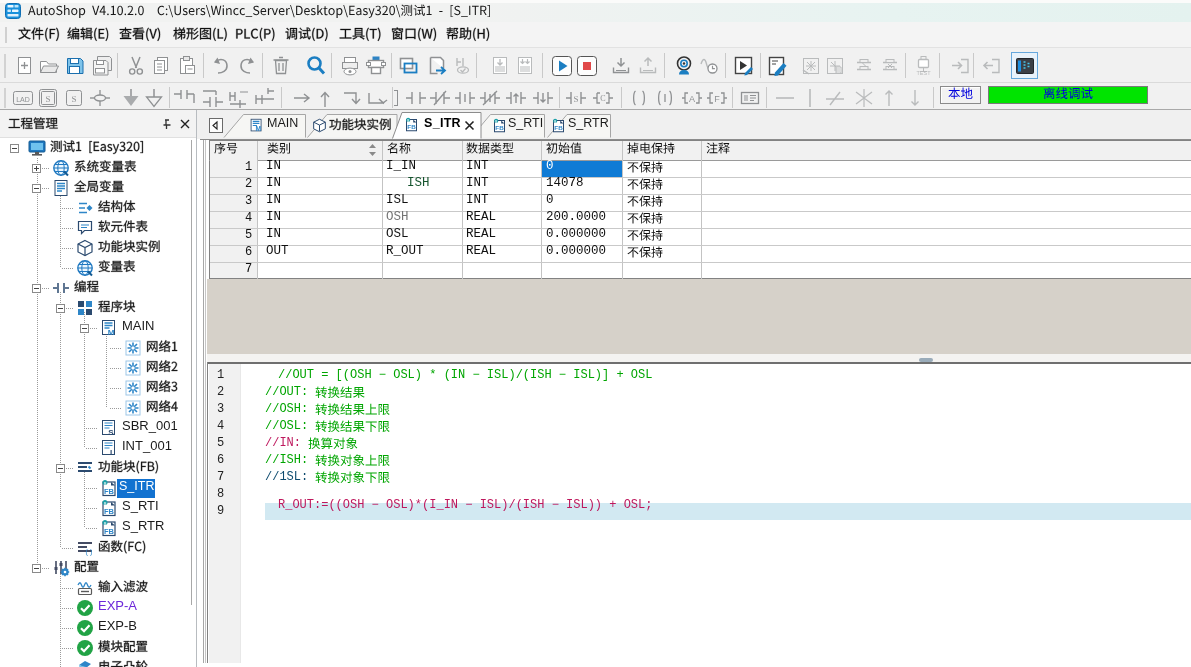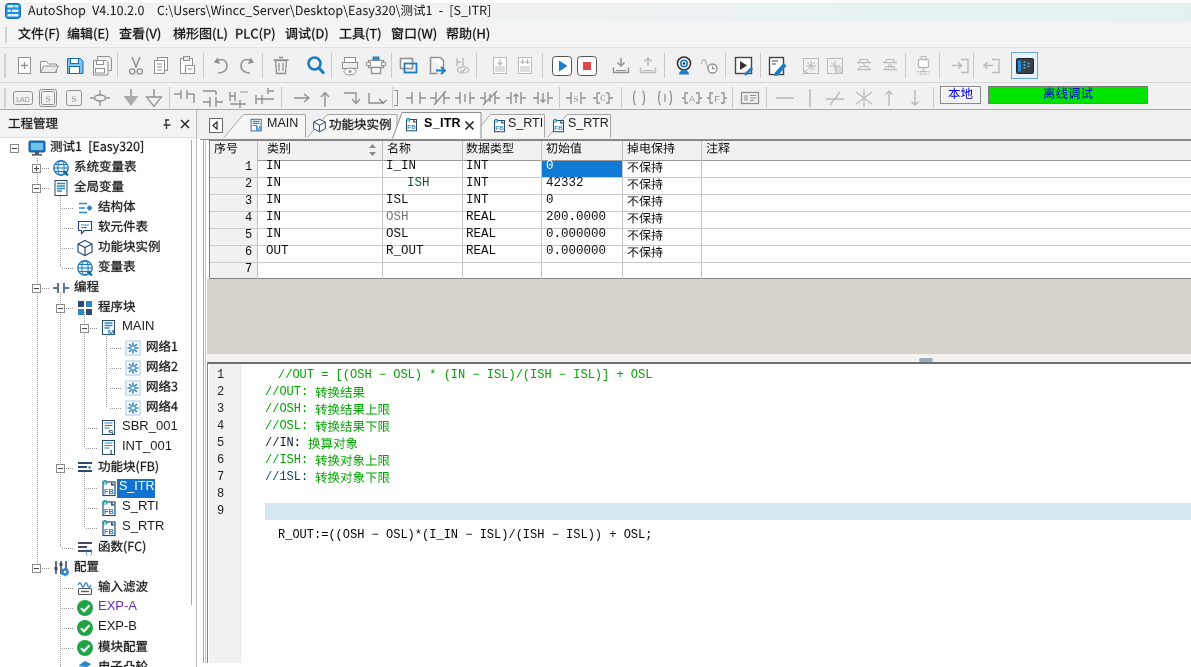--- a/index.html
+++ b/index.html
@@ -741,21 +741,21 @@
 <div class="abs" style="left:466px;top:159.1px;font:normal 12.5px 'Liberation Mono', sans-serif;color:#111;letter-spacing:0;white-space:pre">INT</div>
 <div class="abs" style="left:542px;top:161px;width:80px;height:16px;background:#0f7bd5;"></div>
 <div class="abs" style="left:546px;top:159.1px;font:normal 12.5px 'Liberation Mono', sans-serif;color:#fff;letter-spacing:0;white-space:pre">0</div>
 <svg class="abs " style="left:627px;top:160.8px;" width="38" height="14" viewBox="0 0 38 14">
     <path fill="#111" d="M6.7 4.9C8.1 5.8 9.9 7.2 10.8 8.2L11.5 7.5C10.6 6.5 8.8 5.2 7.4 4.3ZM0.8 1.4V2.3H6.2C5.0 4.3 2.9 6.4 0.5 7.5C0.7 7.7 1.0 8.1 1.1 8.3C2.8 7.5 4.3 6.2 5.5 4.8V11.5H6.5V3.6C6.8 3.2 7.1 2.7 7.3 2.3H11.2V1.4Z M17.4 1.9H21.9V4.1H17.4ZM16.6 1.1V4.9H19.2V6.4H15.7V7.2H18.6C17.8 8.5 16.6 9.7 15.3 10.3C15.5 10.5 15.8 10.8 15.9 11.0C17.1 10.3 18.3 9.1 19.2 7.8V11.6H20.1V7.8C20.9 9.1 22.0 10.4 23.1 11.1C23.3 10.8 23.6 10.5 23.8 10.3C22.6 9.7 21.4 8.5 20.6 7.2H23.4V6.4H20.1V4.9H22.8V1.1ZM15.3 0.6C14.6 2.4 13.5 4.2 12.3 5.3C12.4 5.5 12.7 6.0 12.8 6.2C13.2 5.8 13.7 5.2 14.1 4.6V11.5H14.9V3.3C15.4 2.5 15.8 1.7 16.2 0.8Z M29.4 8.2C29.9 8.8 30.5 9.7 30.7 10.3L31.4 9.8C31.2 9.2 30.6 8.4 30.1 7.8ZM31.5 0.6V2.1H29.0V2.9H31.5V4.4H28.3V5.2H33.1V6.6H28.5V7.4H33.1V10.5C33.1 10.6 33.0 10.7 32.9 10.7C32.7 10.7 32.1 10.7 31.4 10.7C31.5 10.9 31.6 11.3 31.7 11.5C32.5 11.5 33.1 11.5 33.5 11.4C33.9 11.3 34.0 11.0 34.0 10.5V7.4H35.4V6.6H34.0V5.2H35.5V4.4H32.4V2.9H34.9V2.1H32.4V0.6ZM26.1 0.5V2.9H24.5V3.8H26.1V6.4C25.4 6.6 24.8 6.8 24.3 6.9L24.6 7.8L26.1 7.3V10.5C26.1 10.6 26.0 10.7 25.8 10.7C25.7 10.7 25.2 10.7 24.7 10.7C24.8 10.9 24.9 11.3 25.0 11.5C25.7 11.5 26.2 11.5 26.5 11.4C26.8 11.2 26.9 11.0 26.9 10.5V7.0L28.2 6.6L28.1 5.8L26.9 6.1V3.8H28.2V2.9H26.9V0.5Z"></path>
   </svg>
 <div class="abs" style="left:245px;top:176.5px;font:normal 12px 'Liberation Mono', sans-serif;color:#111;letter-spacing:0;white-space:pre">2</div>
 <div class="abs" style="left:266px;top:176.1px;font:normal 12.5px 'Liberation Mono', sans-serif;color:#111;letter-spacing:0;white-space:pre">IN</div>
 <div class="abs" style="left:407px;top:176.1px;font:normal 12.5px 'Liberation Mono', sans-serif;color:#14532d;letter-spacing:0;white-space:pre">ISH</div>
 <div class="abs" style="left:466px;top:176.1px;font:normal 12.5px 'Liberation Mono', sans-serif;color:#111;letter-spacing:0;white-space:pre">INT</div>
-<div class="abs" style="left:546px;top:176.1px;font:normal 12.5px 'Liberation Mono', sans-serif;color:#111;letter-spacing:0;white-space:pre">42332</div>
+<div class="abs" style="left:546px;top:176.1px;font:normal 12.5px 'Liberation Mono', sans-serif;color:#111;letter-spacing:0;white-space:pre">14078</div>
 <svg class="abs " style="left:627px;top:177.8px;" width="38" height="14" viewBox="0 0 38 14">
     <path fill="#111" d="M6.7 4.9C8.1 5.8 9.9 7.2 10.8 8.2L11.5 7.5C10.6 6.5 8.8 5.2 7.4 4.3ZM0.8 1.4V2.3H6.2C5.0 4.3 2.9 6.4 0.5 7.5C0.7 7.7 1.0 8.1 1.1 8.3C2.8 7.5 4.3 6.2 5.5 4.8V11.5H6.5V3.6C6.8 3.2 7.1 2.7 7.3 2.3H11.2V1.4Z M17.4 1.9H21.9V4.1H17.4ZM16.6 1.1V4.9H19.2V6.4H15.7V7.2H18.6C17.8 8.5 16.6 9.7 15.3 10.3C15.5 10.5 15.8 10.8 15.9 11.0C17.1 10.3 18.3 9.1 19.2 7.8V11.6H20.1V7.8C20.9 9.1 22.0 10.4 23.1 11.1C23.3 10.8 23.6 10.5 23.8 10.3C22.6 9.7 21.4 8.5 20.6 7.2H23.4V6.4H20.1V4.9H22.8V1.1ZM15.3 0.6C14.6 2.4 13.5 4.2 12.3 5.3C12.4 5.5 12.7 6.0 12.8 6.2C13.2 5.8 13.7 5.2 14.1 4.6V11.5H14.9V3.3C15.4 2.5 15.8 1.7 16.2 0.8Z M29.4 8.2C29.9 8.8 30.5 9.7 30.7 10.3L31.4 9.8C31.2 9.2 30.6 8.4 30.1 7.8ZM31.5 0.6V2.1H29.0V2.9H31.5V4.4H28.3V5.2H33.1V6.6H28.5V7.4H33.1V10.5C33.1 10.6 33.0 10.7 32.9 10.7C32.7 10.7 32.1 10.7 31.4 10.7C31.5 10.9 31.6 11.3 31.7 11.5C32.5 11.5 33.1 11.5 33.5 11.4C33.9 11.3 34.0 11.0 34.0 10.5V7.4H35.4V6.6H34.0V5.2H35.5V4.4H32.4V2.9H34.9V2.1H32.4V0.6ZM26.1 0.5V2.9H24.5V3.8H26.1V6.4C25.4 6.6 24.8 6.8 24.3 6.9L24.6 7.8L26.1 7.3V10.5C26.1 10.6 26.0 10.7 25.8 10.7C25.7 10.7 25.2 10.7 24.7 10.7C24.8 10.9 24.9 11.3 25.0 11.5C25.7 11.5 26.2 11.5 26.5 11.4C26.8 11.2 26.9 11.0 26.9 10.5V7.0L28.2 6.6L28.1 5.8L26.9 6.1V3.8H28.2V2.9H26.9V0.5Z"></path>
   </svg>
 <div class="abs" style="left:245px;top:193.5px;font:normal 12px 'Liberation Mono', sans-serif;color:#111;letter-spacing:0;white-space:pre">3</div>
 <div class="abs" style="left:266px;top:193.1px;font:normal 12.5px 'Liberation Mono', sans-serif;color:#111;letter-spacing:0;white-space:pre">IN</div>
 <div class="abs" style="left:386px;top:193.1px;font:normal 12.5px 'Liberation Mono', sans-serif;color:#111;letter-spacing:0;white-space:pre">ISL</div>
 <div class="abs" style="left:466px;top:193.1px;font:normal 12.5px 'Liberation Mono', sans-serif;color:#111;letter-spacing:0;white-space:pre">INT</div>
 <div class="abs" style="left:546px;top:193.1px;font:normal 12.5px 'Liberation Mono', sans-serif;color:#111;letter-spacing:0;white-space:pre">0</div>
 <svg class="abs " style="left:627px;top:194.8px;" width="38" height="14" viewBox="0 0 38 14">
     <path fill="#111" d="M6.7 4.9C8.1 5.8 9.9 7.2 10.8 8.2L11.5 7.5C10.6 6.5 8.8 5.2 7.4 4.3ZM0.8 1.4V2.3H6.2C5.0 4.3 2.9 6.4 0.5 7.5C0.7 7.7 1.0 8.1 1.1 8.3C2.8 7.5 4.3 6.2 5.5 4.8V11.5H6.5V3.6C6.8 3.2 7.1 2.7 7.3 2.3H11.2V1.4Z M17.4 1.9H21.9V4.1H17.4ZM16.6 1.1V4.9H19.2V6.4H15.7V7.2H18.6C17.8 8.5 16.6 9.7 15.3 10.3C15.5 10.5 15.8 10.8 15.9 11.0C17.1 10.3 18.3 9.1 19.2 7.8V11.6H20.1V7.8C20.9 9.1 22.0 10.4 23.1 11.1C23.3 10.8 23.6 10.5 23.8 10.3C22.6 9.7 21.4 8.5 20.6 7.2H23.4V6.4H20.1V4.9H22.8V1.1ZM15.3 0.6C14.6 2.4 13.5 4.2 12.3 5.3C12.4 5.5 12.7 6.0 12.8 6.2C13.2 5.8 13.7 5.2 14.1 4.6V11.5H14.9V3.3C15.4 2.5 15.8 1.7 16.2 0.8Z M29.4 8.2C29.9 8.8 30.5 9.7 30.7 10.3L31.4 9.8C31.2 9.2 30.6 8.4 30.1 7.8ZM31.5 0.6V2.1H29.0V2.9H31.5V4.4H28.3V5.2H33.1V6.6H28.5V7.4H33.1V10.5C33.1 10.6 33.0 10.7 32.9 10.7C32.7 10.7 32.1 10.7 31.4 10.7C31.5 10.9 31.6 11.3 31.7 11.5C32.5 11.5 33.1 11.5 33.5 11.4C33.9 11.3 34.0 11.0 34.0 10.5V7.4H35.4V6.6H34.0V5.2H35.5V4.4H32.4V2.9H34.9V2.1H32.4V0.6ZM26.1 0.5V2.9H24.5V3.8H26.1V6.4C25.4 6.6 24.8 6.8 24.3 6.9L24.6 7.8L26.1 7.3V10.5C26.1 10.6 26.0 10.7 25.8 10.7C25.7 10.7 25.2 10.7 24.7 10.7C24.8 10.9 24.9 11.3 25.0 11.5C25.7 11.5 26.2 11.5 26.5 11.4C26.8 11.2 26.9 11.0 26.9 10.5V7.0L28.2 6.6L28.1 5.8L26.9 6.1V3.8H28.2V2.9H26.9V0.5Z"></path>
@@ -809,24 +809,24 @@
     <path fill="#00a500" d="M1.0 6.8C1.1 6.8 1.5 6.7 1.9 6.7H3.0V8.5L0.5 8.9L0.7 9.8L3.0 9.4V11.9H3.9V9.2L5.6 8.9L5.6 8.1L3.9 8.3V6.7H5.2V5.8H3.9V3.9H3.0V5.8H1.8C2.2 4.9 2.6 3.9 2.9 2.8H5.2V2.0H3.2C3.3 1.5 3.4 1.1 3.5 0.7L2.6 0.5C2.5 1.0 2.4 1.5 2.3 2.0H0.6V2.8H2.1C1.8 3.9 1.5 4.7 1.3 5.0C1.1 5.6 0.9 6.0 0.7 6.0C0.8 6.2 1.0 6.7 1.0 6.8ZM5.3 4.3V5.2H7.2C6.9 6.1 6.6 6.9 6.4 7.5H10.0C9.6 8.2 9.0 8.9 8.5 9.6C8.1 9.3 7.7 9.0 7.2 8.8L6.6 9.4C7.9 10.1 9.4 11.3 10.1 12.0L10.8 11.3C10.4 10.9 9.8 10.5 9.2 10.1C10.0 9.0 10.9 7.8 11.5 6.9L10.9 6.6L10.7 6.6H7.7L8.1 5.2H12.0V4.3H8.4L8.8 2.8H11.5V2.0H9.0L9.4 0.6L8.4 0.5L8.1 2.0H5.8V2.8H7.8L7.4 4.3Z M14.6 0.5V3.0H13.1V3.9H14.6V6.7C13.9 6.9 13.4 7.0 12.9 7.1L13.2 8.1L14.6 7.6V10.8C14.6 11.0 14.5 11.1 14.3 11.1C14.2 11.1 13.8 11.1 13.3 11.1C13.4 11.3 13.6 11.7 13.6 12.0C14.3 12.0 14.8 11.9 15.1 11.8C15.4 11.6 15.5 11.4 15.5 10.8V7.3L16.8 6.9L16.7 6.0L15.5 6.4V3.9H16.6V3.0H15.5V0.5ZM19.2 2.4H21.8C21.5 2.8 21.1 3.3 20.8 3.7H18.2C18.6 3.2 18.9 2.8 19.2 2.4ZM16.7 7.4V8.2H19.7C19.2 9.3 18.1 10.4 16.0 11.3C16.2 11.5 16.5 11.8 16.6 12.0C18.7 11.0 19.9 9.8 20.4 8.7C21.2 10.2 22.5 11.3 24.0 12.0C24.1 11.7 24.4 11.4 24.6 11.2C23.1 10.7 21.8 9.6 21.1 8.2H24.4V7.4H23.5V3.7H21.9C22.4 3.1 22.8 2.5 23.2 2.0L22.5 1.5L22.4 1.6H19.7C19.9 1.3 20.0 1.0 20.2 0.6L19.2 0.5C18.8 1.5 17.9 2.9 16.7 3.8C16.9 4.0 17.2 4.3 17.4 4.5L17.6 4.3V7.4ZM18.5 7.4V4.4H20.1V5.7C20.1 6.2 20.1 6.8 20.0 7.4ZM22.6 7.4H20.9C21.0 6.8 21.1 6.2 21.1 5.7V4.4H22.6Z M25.4 10.3 25.6 11.3C26.8 11.0 28.5 10.7 30.1 10.3L30.0 9.4C28.3 9.8 26.6 10.2 25.4 10.3ZM25.7 5.7C25.9 5.6 26.2 5.5 27.8 5.3C27.2 6.1 26.7 6.7 26.5 7.0C26.1 7.4 25.8 7.7 25.5 7.8C25.6 8.0 25.7 8.5 25.8 8.7C26.1 8.5 26.5 8.4 30.0 7.8C30.0 7.6 30.0 7.2 30.0 7.0L27.2 7.4C28.2 6.3 29.2 5.0 30.0 3.7L29.2 3.1C28.9 3.6 28.7 4.0 28.4 4.5L26.7 4.6C27.4 3.6 28.2 2.2 28.7 1.0L27.8 0.6C27.3 2.0 26.4 3.6 26.1 4.0C25.8 4.4 25.6 4.7 25.4 4.7C25.5 5.0 25.6 5.5 25.7 5.7ZM33.0 0.5V2.2H30.1V3.1H33.0V5.0H30.4V5.9H36.6V5.0H34.0V3.1H36.8V2.2H34.0V0.5ZM30.7 7.2V12.0H31.6V11.4H35.3V11.9H36.3V7.2ZM31.6 10.6V8.1H35.3V10.6Z M39.5 1.1V6.1H43.3V7.1H38.3V8.0H42.5C41.4 9.2 39.6 10.3 38.0 10.8C38.2 11.0 38.5 11.3 38.6 11.6C40.2 11.0 42.0 9.8 43.3 8.4V12.0H44.2V8.3C45.5 9.7 47.3 10.9 48.9 11.5C49.1 11.3 49.4 10.9 49.6 10.7C48.0 10.2 46.2 9.2 45.0 8.0H49.2V7.1H44.2V6.1H48.1V1.1ZM40.5 4.0H43.3V5.3H40.5ZM44.2 4.0H47.1V5.3H44.2ZM40.5 1.9H43.3V3.2H40.5ZM44.2 1.9H47.1V3.2H44.2Z"></path>
   </svg>
 <div class="abs" style="left:265px;top:401.5px;font:normal 12px 'Liberation Mono', sans-serif;color:#00a500;letter-spacing:0;white-space:pre">//OSH: </div>
 <svg class="abs " style="left:315.4px;top:402.8px;" width="77" height="14" viewBox="0 0 77 14">
     <path fill="#00a500" d="M1.0 6.8C1.1 6.8 1.5 6.7 1.9 6.7H3.0V8.5L0.5 8.9L0.7 9.8L3.0 9.4V11.9H3.9V9.2L5.6 8.9L5.6 8.1L3.9 8.3V6.7H5.2V5.8H3.9V3.9H3.0V5.8H1.8C2.2 4.9 2.6 3.9 2.9 2.8H5.2V2.0H3.2C3.3 1.5 3.4 1.1 3.5 0.7L2.6 0.5C2.5 1.0 2.4 1.5 2.3 2.0H0.6V2.8H2.1C1.8 3.9 1.5 4.7 1.3 5.0C1.1 5.6 0.9 6.0 0.7 6.0C0.8 6.2 1.0 6.7 1.0 6.8ZM5.3 4.3V5.2H7.2C6.9 6.1 6.6 6.9 6.4 7.5H10.0C9.6 8.2 9.0 8.9 8.5 9.6C8.1 9.3 7.7 9.0 7.2 8.8L6.6 9.4C7.9 10.1 9.4 11.3 10.1 12.0L10.8 11.3C10.4 10.9 9.8 10.5 9.2 10.1C10.0 9.0 10.9 7.8 11.5 6.9L10.9 6.6L10.7 6.6H7.7L8.1 5.2H12.0V4.3H8.4L8.8 2.8H11.5V2.0H9.0L9.4 0.6L8.4 0.5L8.1 2.0H5.8V2.8H7.8L7.4 4.3Z M14.6 0.5V3.0H13.1V3.9H14.6V6.7C13.9 6.9 13.4 7.0 12.9 7.1L13.2 8.1L14.6 7.6V10.8C14.6 11.0 14.5 11.1 14.3 11.1C14.2 11.1 13.8 11.1 13.3 11.1C13.4 11.3 13.6 11.7 13.6 12.0C14.3 12.0 14.8 11.9 15.1 11.8C15.4 11.6 15.5 11.4 15.5 10.8V7.3L16.8 6.9L16.7 6.0L15.5 6.4V3.9H16.6V3.0H15.5V0.5ZM19.2 2.4H21.8C21.5 2.8 21.1 3.3 20.8 3.7H18.2C18.6 3.2 18.9 2.8 19.2 2.4ZM16.7 7.4V8.2H19.7C19.2 9.3 18.1 10.4 16.0 11.3C16.2 11.5 16.5 11.8 16.6 12.0C18.7 11.0 19.9 9.8 20.4 8.7C21.2 10.2 22.5 11.3 24.0 12.0C24.1 11.7 24.4 11.4 24.6 11.2C23.1 10.7 21.8 9.6 21.1 8.2H24.4V7.4H23.5V3.7H21.9C22.4 3.1 22.8 2.5 23.2 2.0L22.5 1.5L22.4 1.6H19.7C19.9 1.3 20.0 1.0 20.2 0.6L19.2 0.5C18.8 1.5 17.9 2.9 16.7 3.8C16.9 4.0 17.2 4.3 17.4 4.5L17.6 4.3V7.4ZM18.5 7.4V4.4H20.1V5.7C20.1 6.2 20.1 6.8 20.0 7.4ZM22.6 7.4H20.9C21.0 6.8 21.1 6.2 21.1 5.7V4.4H22.6Z M25.4 10.3 25.6 11.3C26.8 11.0 28.5 10.7 30.1 10.3L30.0 9.4C28.3 9.8 26.6 10.2 25.4 10.3ZM25.7 5.7C25.9 5.6 26.2 5.5 27.8 5.3C27.2 6.1 26.7 6.7 26.5 7.0C26.1 7.4 25.8 7.7 25.5 7.8C25.6 8.0 25.7 8.5 25.8 8.7C26.1 8.5 26.5 8.4 30.0 7.8C30.0 7.6 30.0 7.2 30.0 7.0L27.2 7.4C28.2 6.3 29.2 5.0 30.0 3.7L29.2 3.1C28.9 3.6 28.7 4.0 28.4 4.5L26.7 4.6C27.4 3.6 28.2 2.2 28.7 1.0L27.8 0.6C27.3 2.0 26.4 3.6 26.1 4.0C25.8 4.4 25.6 4.7 25.4 4.7C25.5 5.0 25.6 5.5 25.7 5.7ZM33.0 0.5V2.2H30.1V3.1H33.0V5.0H30.4V5.9H36.6V5.0H34.0V3.1H36.8V2.2H34.0V0.5ZM30.7 7.2V12.0H31.6V11.4H35.3V11.9H36.3V7.2ZM31.6 10.6V8.1H35.3V10.6Z M39.5 1.1V6.1H43.3V7.1H38.3V8.0H42.5C41.4 9.2 39.6 10.3 38.0 10.8C38.2 11.0 38.5 11.3 38.6 11.6C40.2 11.0 42.0 9.8 43.3 8.4V12.0H44.2V8.3C45.5 9.7 47.3 10.9 48.9 11.5C49.1 11.3 49.4 10.9 49.6 10.7C48.0 10.2 46.2 9.2 45.0 8.0H49.2V7.1H44.2V6.1H48.1V1.1ZM40.5 4.0H43.3V5.3H40.5ZM44.2 4.0H47.1V5.3H44.2ZM40.5 1.9H43.3V3.2H40.5ZM44.2 1.9H47.1V3.2H44.2Z M55.3 0.7V10.5H50.6V11.4H61.9V10.5H56.3V5.5H61.0V4.5H56.3V0.7Z M63.6 1.0V12.0H64.5V1.9H66.3C66.0 2.7 65.7 3.8 65.3 4.7C66.2 5.7 66.4 6.5 66.4 7.2C66.4 7.6 66.4 8.0 66.2 8.1C66.1 8.2 65.9 8.2 65.8 8.2C65.6 8.2 65.3 8.2 65.0 8.2C65.2 8.4 65.3 8.8 65.3 9.0C65.6 9.1 65.9 9.1 66.1 9.0C66.4 9.0 66.6 8.9 66.8 8.8C67.1 8.5 67.3 8.0 67.3 7.3C67.3 6.5 67.1 5.6 66.2 4.6C66.6 3.6 67.0 2.4 67.4 1.3L66.8 1.0L66.7 1.0ZM72.6 4.2V5.7H69.0V4.2ZM72.6 3.4H69.0V1.9H72.6ZM68.0 12.0C68.2 11.8 68.6 11.7 71.2 11.0C71.2 10.8 71.2 10.4 71.2 10.2L69.0 10.7V6.5H70.2C70.8 9.0 72.0 11.0 73.9 11.9C74.1 11.7 74.3 11.3 74.6 11.1C73.6 10.7 72.8 10.0 72.1 9.1C72.8 8.7 73.7 8.1 74.3 7.6L73.7 7.0C73.2 7.4 72.4 8.0 71.7 8.4C71.4 7.9 71.2 7.2 71.0 6.5H73.5V1.0H68.0V10.3C68.0 10.9 67.8 11.1 67.6 11.2C67.7 11.4 67.9 11.8 68.0 12.0Z"></path>
   </svg>
 <div class="abs" style="left:265px;top:418.5px;font:normal 12px 'Liberation Mono', sans-serif;color:#00a500;letter-spacing:0;white-space:pre">//OSL: </div>
 <svg class="abs " style="left:315.4px;top:419.8px;" width="77" height="14" viewBox="0 0 77 14">
     <path fill="#00a500" d="M1.0 6.8C1.1 6.8 1.5 6.7 1.9 6.7H3.0V8.5L0.5 8.9L0.7 9.8L3.0 9.4V11.9H3.9V9.2L5.6 8.9L5.6 8.1L3.9 8.3V6.7H5.2V5.8H3.9V3.9H3.0V5.8H1.8C2.2 4.9 2.6 3.9 2.9 2.8H5.2V2.0H3.2C3.3 1.5 3.4 1.1 3.5 0.7L2.6 0.5C2.5 1.0 2.4 1.5 2.3 2.0H0.6V2.8H2.1C1.8 3.9 1.5 4.7 1.3 5.0C1.1 5.6 0.9 6.0 0.7 6.0C0.8 6.2 1.0 6.7 1.0 6.8ZM5.3 4.3V5.2H7.2C6.9 6.1 6.6 6.9 6.4 7.5H10.0C9.6 8.2 9.0 8.9 8.5 9.6C8.1 9.3 7.7 9.0 7.2 8.8L6.6 9.4C7.9 10.1 9.4 11.3 10.1 12.0L10.8 11.3C10.4 10.9 9.8 10.5 9.2 10.1C10.0 9.0 10.9 7.8 11.5 6.9L10.9 6.6L10.7 6.6H7.7L8.1 5.2H12.0V4.3H8.4L8.8 2.8H11.5V2.0H9.0L9.4 0.6L8.4 0.5L8.1 2.0H5.8V2.8H7.8L7.4 4.3Z M14.6 0.5V3.0H13.1V3.9H14.6V6.7C13.9 6.9 13.4 7.0 12.9 7.1L13.2 8.1L14.6 7.6V10.8C14.6 11.0 14.5 11.1 14.3 11.1C14.2 11.1 13.8 11.1 13.3 11.1C13.4 11.3 13.6 11.7 13.6 12.0C14.3 12.0 14.8 11.9 15.1 11.8C15.4 11.6 15.5 11.4 15.5 10.8V7.3L16.8 6.9L16.7 6.0L15.5 6.4V3.9H16.6V3.0H15.5V0.5ZM19.2 2.4H21.8C21.5 2.8 21.1 3.3 20.8 3.7H18.2C18.6 3.2 18.9 2.8 19.2 2.4ZM16.7 7.4V8.2H19.7C19.2 9.3 18.1 10.4 16.0 11.3C16.2 11.5 16.5 11.8 16.6 12.0C18.7 11.0 19.9 9.8 20.4 8.7C21.2 10.2 22.5 11.3 24.0 12.0C24.1 11.7 24.4 11.4 24.6 11.2C23.1 10.7 21.8 9.6 21.1 8.2H24.4V7.4H23.5V3.7H21.9C22.4 3.1 22.8 2.5 23.2 2.0L22.5 1.5L22.4 1.6H19.7C19.9 1.3 20.0 1.0 20.2 0.6L19.2 0.5C18.8 1.5 17.9 2.9 16.7 3.8C16.9 4.0 17.2 4.3 17.4 4.5L17.6 4.3V7.4ZM18.5 7.4V4.4H20.1V5.7C20.1 6.2 20.1 6.8 20.0 7.4ZM22.6 7.4H20.9C21.0 6.8 21.1 6.2 21.1 5.7V4.4H22.6Z M25.4 10.3 25.6 11.3C26.8 11.0 28.5 10.7 30.1 10.3L30.0 9.4C28.3 9.8 26.6 10.2 25.4 10.3ZM25.7 5.7C25.9 5.6 26.2 5.5 27.8 5.3C27.2 6.1 26.7 6.7 26.5 7.0C26.1 7.4 25.8 7.7 25.5 7.8C25.6 8.0 25.7 8.5 25.8 8.7C26.1 8.5 26.5 8.4 30.0 7.8C30.0 7.6 30.0 7.2 30.0 7.0L27.2 7.4C28.2 6.3 29.2 5.0 30.0 3.7L29.2 3.1C28.9 3.6 28.7 4.0 28.4 4.5L26.7 4.6C27.4 3.6 28.2 2.2 28.7 1.0L27.8 0.6C27.3 2.0 26.4 3.6 26.1 4.0C25.8 4.4 25.6 4.7 25.4 4.7C25.5 5.0 25.6 5.5 25.7 5.7ZM33.0 0.5V2.2H30.1V3.1H33.0V5.0H30.4V5.9H36.6V5.0H34.0V3.1H36.8V2.2H34.0V0.5ZM30.7 7.2V12.0H31.6V11.4H35.3V11.9H36.3V7.2ZM31.6 10.6V8.1H35.3V10.6Z M39.5 1.1V6.1H43.3V7.1H38.3V8.0H42.5C41.4 9.2 39.6 10.3 38.0 10.8C38.2 11.0 38.5 11.3 38.6 11.6C40.2 11.0 42.0 9.8 43.3 8.4V12.0H44.2V8.3C45.5 9.7 47.3 10.9 48.9 11.5C49.1 11.3 49.4 10.9 49.6 10.7C48.0 10.2 46.2 9.2 45.0 8.0H49.2V7.1H44.2V6.1H48.1V1.1ZM40.5 4.0H43.3V5.3H40.5ZM44.2 4.0H47.1V5.3H44.2ZM40.5 1.9H43.3V3.2H40.5ZM44.2 1.9H47.1V3.2H44.2Z M50.7 1.4V2.4H55.5V12.0H56.5V5.4C57.9 6.1 59.6 7.2 60.5 7.9L61.1 7.0C60.1 6.3 58.2 5.1 56.7 4.4L56.5 4.6V2.4H61.8V1.4Z M63.6 1.0V12.0H64.5V1.9H66.3C66.0 2.7 65.7 3.8 65.3 4.7C66.2 5.7 66.4 6.5 66.4 7.2C66.4 7.6 66.4 8.0 66.2 8.1C66.1 8.2 65.9 8.2 65.8 8.2C65.6 8.2 65.3 8.2 65.0 8.2C65.2 8.4 65.3 8.8 65.3 9.0C65.6 9.1 65.9 9.1 66.1 9.0C66.4 9.0 66.6 8.9 66.8 8.8C67.1 8.5 67.3 8.0 67.3 7.3C67.3 6.5 67.1 5.6 66.2 4.6C66.6 3.6 67.0 2.4 67.4 1.3L66.8 1.0L66.7 1.0ZM72.6 4.2V5.7H69.0V4.2ZM72.6 3.4H69.0V1.9H72.6ZM68.0 12.0C68.2 11.8 68.6 11.7 71.2 11.0C71.2 10.8 71.2 10.4 71.2 10.2L69.0 10.7V6.5H70.2C70.8 9.0 72.0 11.0 73.9 11.9C74.1 11.7 74.3 11.3 74.6 11.1C73.6 10.7 72.8 10.0 72.1 9.1C72.8 8.7 73.7 8.1 74.3 7.6L73.7 7.0C73.2 7.4 72.4 8.0 71.7 8.4C71.4 7.9 71.2 7.2 71.0 6.5H73.5V1.0H68.0V10.3C68.0 10.9 67.8 11.1 67.6 11.2C67.7 11.4 67.9 11.8 68.0 12.0Z"></path>
   </svg>
-<div class="abs" style="left:265px;top:435.5px;font:normal 12px 'Liberation Mono', sans-serif;color:#0f172a;letter-spacing:0;white-space:pre">//IN: </div>
+<div class="abs" style="left:265px;top:435.5px;font:normal 12px 'Liberation Mono', sans-serif;color:#be185d;letter-spacing:0;white-space:pre">//IN: </div>
 <svg class="abs " style="left:308.2px;top:436.8px;" width="52" height="14" viewBox="0 0 52 14">
     <path fill="#00a500" d="M2.1 0.5V3.0H0.6V3.9H2.1V6.7C1.5 6.9 0.9 7.0 0.5 7.1L0.7 8.1L2.1 7.6V10.8C2.1 11.0 2.0 11.1 1.9 11.1C1.7 11.1 1.3 11.1 0.8 11.1C0.9 11.3 1.1 11.7 1.1 12.0C1.8 12.0 2.3 11.9 2.6 11.8C2.9 11.6 3.0 11.4 3.0 10.8V7.3L4.3 6.9L4.2 6.0L3.0 6.4V3.9H4.1V3.0H3.0V0.5ZM6.7 2.4H9.3C9.0 2.8 8.7 3.3 8.3 3.7H5.7C6.1 3.2 6.4 2.8 6.7 2.4ZM4.2 7.4V8.2H7.2C6.7 9.3 5.7 10.4 3.5 11.3C3.7 11.5 4.0 11.8 4.1 12.0C6.2 11.0 7.4 9.8 7.9 8.7C8.7 10.2 10.0 11.3 11.5 12.0C11.6 11.7 11.9 11.4 12.1 11.2C10.6 10.7 9.3 9.6 8.6 8.2H11.9V7.4H11.0V3.7H9.4C9.9 3.1 10.3 2.5 10.7 2.0L10.0 1.5L9.9 1.6H7.2C7.4 1.3 7.5 1.0 7.7 0.6L6.7 0.5C6.3 1.5 5.4 2.9 4.2 3.8C4.4 4.0 4.7 4.3 4.9 4.5L5.1 4.3V7.4ZM6.0 7.4V4.4H7.6V5.7C7.6 6.2 7.6 6.8 7.5 7.4ZM10.1 7.4H8.4C8.5 6.8 8.6 6.2 8.6 5.7V4.4H10.1Z M15.7 5.3H22.1V6.0H15.7ZM15.7 6.6H22.1V7.4H15.7ZM15.7 4.0H22.1V4.7H15.7ZM19.7 0.4C19.4 1.4 18.7 2.3 17.9 2.9C18.2 3.0 18.5 3.2 18.7 3.3H16.2L16.9 3.1C16.8 2.8 16.6 2.5 16.4 2.2H18.6V1.4H15.3C15.4 1.2 15.6 0.9 15.7 0.7L14.8 0.4C14.4 1.4 13.7 2.4 12.9 3.0C13.2 3.1 13.5 3.4 13.7 3.5C14.1 3.2 14.5 2.7 14.8 2.2H15.5C15.7 2.6 16.0 3.0 16.1 3.3H14.7V8.0H16.4V8.8L16.4 9.1H13.2V9.9H16.1C15.7 10.4 15.0 10.9 13.4 11.3C13.6 11.5 13.9 11.8 14.0 12.0C16.0 11.4 16.8 10.7 17.1 9.9H20.5V12.0H21.5V9.9H24.4V9.1H21.5V8.0H23.0V3.3H21.8L22.5 3.0C22.3 2.8 22.1 2.5 21.9 2.2H24.2V1.4H20.2C20.4 1.2 20.5 0.9 20.6 0.6ZM20.5 9.1H17.3L17.3 8.8V8.0H20.5ZM18.8 3.3C19.1 3.0 19.5 2.6 19.8 2.2H20.8C21.1 2.6 21.5 3.0 21.6 3.3Z M31.3 6.1C31.9 7.0 32.4 8.2 32.6 8.9L33.5 8.5C33.2 7.7 32.6 6.6 32.0 5.7ZM26.1 5.3C26.9 6.0 27.7 6.8 28.4 7.7C27.7 9.3 26.7 10.5 25.6 11.2C25.8 11.4 26.1 11.8 26.2 12.0C27.4 11.2 28.4 10.0 29.1 8.5C29.7 9.2 30.1 9.8 30.4 10.4L31.2 9.7C30.8 9.1 30.2 8.3 29.6 7.5C30.1 6.0 30.5 4.3 30.8 2.3L30.1 2.1L30.0 2.2H25.9V3.1H29.7C29.5 4.4 29.2 5.6 28.8 6.7C28.2 6.0 27.5 5.3 26.8 4.8ZM34.6 0.5V3.5H31.0V4.4H34.6V10.7C34.6 10.9 34.5 11.0 34.3 11.0C34.0 11.0 33.4 11.0 32.6 11.0C32.7 11.3 32.8 11.7 32.9 12.0C33.9 12.0 34.6 12.0 35.0 11.8C35.3 11.6 35.5 11.3 35.5 10.7V4.4H37.0V3.5H35.5V0.5Z M41.8 0.4C41.1 1.5 39.8 2.7 38.1 3.6C38.4 3.8 38.6 4.1 38.8 4.3C39.0 4.1 39.3 4.0 39.5 3.8V5.9H41.6C40.7 6.4 39.5 6.8 38.3 7.1C38.5 7.3 38.7 7.7 38.8 7.8C40.0 7.5 41.2 7.0 42.2 6.4C42.5 6.6 42.8 6.8 43.0 7.0C42.0 7.8 40.2 8.5 38.7 8.8C38.9 8.9 39.1 9.2 39.2 9.4C40.6 9.1 42.4 8.3 43.5 7.5C43.7 7.7 43.9 7.9 44.0 8.2C42.7 9.2 40.4 10.2 38.5 10.6C38.7 10.8 39.0 11.1 39.1 11.3C40.8 10.8 42.9 9.9 44.3 8.8C44.7 9.7 44.5 10.5 44.0 10.8C43.8 11.0 43.5 11.0 43.1 11.0C42.8 11.0 42.4 11.0 41.9 11.0C42.1 11.2 42.2 11.6 42.2 11.8C42.6 11.9 43.0 11.9 43.3 11.9C43.8 11.9 44.2 11.8 44.6 11.5C45.5 11.0 45.7 9.7 45.1 8.4L45.8 8.0C46.3 9.2 47.3 10.6 48.8 11.4C48.9 11.1 49.2 10.7 49.4 10.6C48.0 10.0 47.0 8.7 46.5 7.7C47.1 7.3 47.7 7.0 48.3 6.6L47.5 6.0C46.8 6.6 45.7 7.3 44.7 7.7C44.3 7.1 43.7 6.5 42.8 5.9L42.9 5.9H48.1V3.0H44.8C45.1 2.6 45.5 2.2 45.8 1.7L45.1 1.3L45.0 1.3H42.2C42.4 1.1 42.6 0.9 42.8 0.6ZM41.5 2.1H44.4C44.2 2.4 43.9 2.8 43.6 3.0H40.5C40.9 2.7 41.2 2.4 41.5 2.1ZM40.4 3.8H43.7C43.4 4.3 43.0 4.7 42.6 5.1H40.4ZM44.6 3.8H47.2V5.1H43.6C44.0 4.7 44.3 4.3 44.6 3.8Z"></path>
   </svg>
 <div class="abs" style="left:265px;top:452.5px;font:normal 12px 'Liberation Mono', sans-serif;color:#00a500;letter-spacing:0;white-space:pre">//ISH: </div>
 <svg class="abs " style="left:315.4px;top:453.8px;" width="77" height="14" viewBox="0 0 77 14">
     <path fill="#00a500" d="M1.0 6.8C1.1 6.8 1.5 6.7 1.9 6.7H3.0V8.5L0.5 8.9L0.7 9.8L3.0 9.4V11.9H3.9V9.2L5.6 8.9L5.6 8.1L3.9 8.3V6.7H5.2V5.8H3.9V3.9H3.0V5.8H1.8C2.2 4.9 2.6 3.9 2.9 2.8H5.2V2.0H3.2C3.3 1.5 3.4 1.1 3.5 0.7L2.6 0.5C2.5 1.0 2.4 1.5 2.3 2.0H0.6V2.8H2.1C1.8 3.9 1.5 4.7 1.3 5.0C1.1 5.6 0.9 6.0 0.7 6.0C0.8 6.2 1.0 6.7 1.0 6.8ZM5.3 4.3V5.2H7.2C6.9 6.1 6.6 6.9 6.4 7.5H10.0C9.6 8.2 9.0 8.9 8.5 9.6C8.1 9.3 7.7 9.0 7.2 8.8L6.6 9.4C7.9 10.1 9.4 11.3 10.1 12.0L10.8 11.3C10.4 10.9 9.8 10.5 9.2 10.1C10.0 9.0 10.9 7.8 11.5 6.9L10.9 6.6L10.7 6.6H7.7L8.1 5.2H12.0V4.3H8.4L8.8 2.8H11.5V2.0H9.0L9.4 0.6L8.4 0.5L8.1 2.0H5.8V2.8H7.8L7.4 4.3Z M14.6 0.5V3.0H13.1V3.9H14.6V6.7C13.9 6.9 13.4 7.0 12.9 7.1L13.2 8.1L14.6 7.6V10.8C14.6 11.0 14.5 11.1 14.3 11.1C14.2 11.1 13.8 11.1 13.3 11.1C13.4 11.3 13.6 11.7 13.6 12.0C14.3 12.0 14.8 11.9 15.1 11.8C15.4 11.6 15.5 11.4 15.5 10.8V7.3L16.8 6.9L16.7 6.0L15.5 6.4V3.9H16.6V3.0H15.5V0.5ZM19.2 2.4H21.8C21.5 2.8 21.1 3.3 20.8 3.7H18.2C18.6 3.2 18.9 2.8 19.2 2.4ZM16.7 7.4V8.2H19.7C19.2 9.3 18.1 10.4 16.0 11.3C16.2 11.5 16.5 11.8 16.6 12.0C18.7 11.0 19.9 9.8 20.4 8.7C21.2 10.2 22.5 11.3 24.0 12.0C24.1 11.7 24.4 11.4 24.6 11.2C23.1 10.7 21.8 9.6 21.1 8.2H24.4V7.4H23.5V3.7H21.9C22.4 3.1 22.8 2.5 23.2 2.0L22.5 1.5L22.4 1.6H19.7C19.9 1.3 20.0 1.0 20.2 0.6L19.2 0.5C18.8 1.5 17.9 2.9 16.7 3.8C16.9 4.0 17.2 4.3 17.4 4.5L17.6 4.3V7.4ZM18.5 7.4V4.4H20.1V5.7C20.1 6.2 20.1 6.8 20.0 7.4ZM22.6 7.4H20.9C21.0 6.8 21.1 6.2 21.1 5.7V4.4H22.6Z M31.3 6.1C31.9 7.0 32.4 8.2 32.6 8.9L33.5 8.5C33.2 7.7 32.6 6.6 32.0 5.7ZM26.1 5.3C26.9 6.0 27.7 6.8 28.4 7.7C27.7 9.3 26.7 10.5 25.6 11.2C25.8 11.4 26.1 11.8 26.2 12.0C27.4 11.2 28.4 10.0 29.1 8.5C29.7 9.2 30.1 9.8 30.4 10.4L31.2 9.7C30.8 9.1 30.2 8.3 29.6 7.5C30.1 6.0 30.5 4.3 30.8 2.3L30.1 2.1L30.0 2.2H25.9V3.1H29.7C29.5 4.4 29.2 5.6 28.8 6.7C28.2 6.0 27.5 5.3 26.8 4.8ZM34.6 0.5V3.5H31.0V4.4H34.6V10.7C34.6 10.9 34.5 11.0 34.3 11.0C34.0 11.0 33.4 11.0 32.6 11.0C32.7 11.3 32.8 11.7 32.9 12.0C33.9 12.0 34.6 12.0 35.0 11.8C35.3 11.6 35.5 11.3 35.5 10.7V4.4H37.0V3.5H35.5V0.5Z M41.8 0.4C41.1 1.5 39.8 2.7 38.1 3.6C38.4 3.8 38.6 4.1 38.8 4.3C39.0 4.1 39.3 4.0 39.5 3.8V5.9H41.6C40.7 6.4 39.5 6.8 38.3 7.1C38.5 7.3 38.7 7.7 38.8 7.8C40.0 7.5 41.2 7.0 42.2 6.4C42.5 6.6 42.8 6.8 43.0 7.0C42.0 7.8 40.2 8.5 38.7 8.8C38.9 8.9 39.1 9.2 39.2 9.4C40.6 9.1 42.4 8.3 43.5 7.5C43.7 7.7 43.9 7.9 44.0 8.2C42.7 9.2 40.4 10.2 38.5 10.6C38.7 10.8 39.0 11.1 39.1 11.3C40.8 10.8 42.9 9.9 44.3 8.8C44.7 9.7 44.5 10.5 44.0 10.8C43.8 11.0 43.5 11.0 43.1 11.0C42.8 11.0 42.4 11.0 41.9 11.0C42.1 11.2 42.2 11.6 42.2 11.8C42.6 11.9 43.0 11.9 43.3 11.9C43.8 11.9 44.2 11.8 44.6 11.5C45.5 11.0 45.7 9.7 45.1 8.4L45.8 8.0C46.3 9.2 47.3 10.6 48.8 11.4C48.9 11.1 49.2 10.7 49.4 10.6C48.0 10.0 47.0 8.7 46.5 7.7C47.1 7.3 47.7 7.0 48.3 6.6L47.5 6.0C46.8 6.6 45.7 7.3 44.7 7.7C44.3 7.1 43.7 6.5 42.8 5.9L42.9 5.9H48.1V3.0H44.8C45.1 2.6 45.5 2.2 45.8 1.7L45.1 1.3L45.0 1.3H42.2C42.4 1.1 42.6 0.9 42.8 0.6ZM41.5 2.1H44.4C44.2 2.4 43.9 2.8 43.6 3.0H40.5C40.9 2.7 41.2 2.4 41.5 2.1ZM40.4 3.8H43.7C43.4 4.3 43.0 4.7 42.6 5.1H40.4ZM44.6 3.8H47.2V5.1H43.6C44.0 4.7 44.3 4.3 44.6 3.8Z M55.3 0.7V10.5H50.6V11.4H61.9V10.5H56.3V5.5H61.0V4.5H56.3V0.7Z M63.6 1.0V12.0H64.5V1.9H66.3C66.0 2.7 65.7 3.8 65.3 4.7C66.2 5.7 66.4 6.5 66.4 7.2C66.4 7.6 66.4 8.0 66.2 8.1C66.1 8.2 65.9 8.2 65.8 8.2C65.6 8.2 65.3 8.2 65.0 8.2C65.2 8.4 65.3 8.8 65.3 9.0C65.6 9.1 65.9 9.1 66.1 9.0C66.4 9.0 66.6 8.9 66.8 8.8C67.1 8.5 67.3 8.0 67.3 7.3C67.3 6.5 67.1 5.6 66.2 4.6C66.6 3.6 67.0 2.4 67.4 1.3L66.8 1.0L66.7 1.0ZM72.6 4.2V5.7H69.0V4.2ZM72.6 3.4H69.0V1.9H72.6ZM68.0 12.0C68.2 11.8 68.6 11.7 71.2 11.0C71.2 10.8 71.2 10.4 71.2 10.2L69.0 10.7V6.5H70.2C70.8 9.0 72.0 11.0 73.9 11.9C74.1 11.7 74.3 11.3 74.6 11.1C73.6 10.7 72.8 10.0 72.1 9.1C72.8 8.7 73.7 8.1 74.3 7.6L73.7 7.0C73.2 7.4 72.4 8.0 71.7 8.4C71.4 7.9 71.2 7.2 71.0 6.5H73.5V1.0H68.0V10.3C68.0 10.9 67.8 11.1 67.6 11.2C67.7 11.4 67.9 11.8 68.0 12.0Z"></path>
   </svg>
 <div class="abs" style="left:265px;top:469.5px;font:normal 12px 'Liberation Mono', sans-serif;color:#0c4a6e;letter-spacing:0;white-space:pre">//1SL: </div>
 <svg class="abs " style="left:315.4px;top:470.8px;" width="77" height="14" viewBox="0 0 77 14">
     <path fill="#00a500" d="M1.0 6.8C1.1 6.8 1.5 6.7 1.9 6.7H3.0V8.5L0.5 8.9L0.7 9.8L3.0 9.4V11.9H3.9V9.2L5.6 8.9L5.6 8.1L3.9 8.3V6.7H5.2V5.8H3.9V3.9H3.0V5.8H1.8C2.2 4.9 2.6 3.9 2.9 2.8H5.2V2.0H3.2C3.3 1.5 3.4 1.1 3.5 0.7L2.6 0.5C2.5 1.0 2.4 1.5 2.3 2.0H0.6V2.8H2.1C1.8 3.9 1.5 4.7 1.3 5.0C1.1 5.6 0.9 6.0 0.7 6.0C0.8 6.2 1.0 6.7 1.0 6.8ZM5.3 4.3V5.2H7.2C6.9 6.1 6.6 6.9 6.4 7.5H10.0C9.6 8.2 9.0 8.9 8.5 9.6C8.1 9.3 7.7 9.0 7.2 8.8L6.6 9.4C7.9 10.1 9.4 11.3 10.1 12.0L10.8 11.3C10.4 10.9 9.8 10.5 9.2 10.1C10.0 9.0 10.9 7.8 11.5 6.9L10.9 6.6L10.7 6.6H7.7L8.1 5.2H12.0V4.3H8.4L8.8 2.8H11.5V2.0H9.0L9.4 0.6L8.4 0.5L8.1 2.0H5.8V2.8H7.8L7.4 4.3Z M14.6 0.5V3.0H13.1V3.9H14.6V6.7C13.9 6.9 13.4 7.0 12.9 7.1L13.2 8.1L14.6 7.6V10.8C14.6 11.0 14.5 11.1 14.3 11.1C14.2 11.1 13.8 11.1 13.3 11.1C13.4 11.3 13.6 11.7 13.6 12.0C14.3 12.0 14.8 11.9 15.1 11.8C15.4 11.6 15.5 11.4 15.5 10.8V7.3L16.8 6.9L16.7 6.0L15.5 6.4V3.9H16.6V3.0H15.5V0.5ZM19.2 2.4H21.8C21.5 2.8 21.1 3.3 20.8 3.7H18.2C18.6 3.2 18.9 2.8 19.2 2.4ZM16.7 7.4V8.2H19.7C19.2 9.3 18.1 10.4 16.0 11.3C16.2 11.5 16.5 11.8 16.6 12.0C18.7 11.0 19.9 9.8 20.4 8.7C21.2 10.2 22.5 11.3 24.0 12.0C24.1 11.7 24.4 11.4 24.6 11.2C23.1 10.7 21.8 9.6 21.1 8.2H24.4V7.4H23.5V3.7H21.9C22.4 3.1 22.8 2.5 23.2 2.0L22.5 1.5L22.4 1.6H19.7C19.9 1.3 20.0 1.0 20.2 0.6L19.2 0.5C18.8 1.5 17.9 2.9 16.7 3.8C16.9 4.0 17.2 4.3 17.4 4.5L17.6 4.3V7.4ZM18.5 7.4V4.4H20.1V5.7C20.1 6.2 20.1 6.8 20.0 7.4ZM22.6 7.4H20.9C21.0 6.8 21.1 6.2 21.1 5.7V4.4H22.6Z M31.3 6.1C31.9 7.0 32.4 8.2 32.6 8.9L33.5 8.5C33.2 7.7 32.6 6.6 32.0 5.7ZM26.1 5.3C26.9 6.0 27.7 6.8 28.4 7.7C27.7 9.3 26.7 10.5 25.6 11.2C25.8 11.4 26.1 11.8 26.2 12.0C27.4 11.2 28.4 10.0 29.1 8.5C29.7 9.2 30.1 9.8 30.4 10.4L31.2 9.7C30.8 9.1 30.2 8.3 29.6 7.5C30.1 6.0 30.5 4.3 30.8 2.3L30.1 2.1L30.0 2.2H25.9V3.1H29.7C29.5 4.4 29.2 5.6 28.8 6.7C28.2 6.0 27.5 5.3 26.8 4.8ZM34.6 0.5V3.5H31.0V4.4H34.6V10.7C34.6 10.9 34.5 11.0 34.3 11.0C34.0 11.0 33.4 11.0 32.6 11.0C32.7 11.3 32.8 11.7 32.9 12.0C33.9 12.0 34.6 12.0 35.0 11.8C35.3 11.6 35.5 11.3 35.5 10.7V4.4H37.0V3.5H35.5V0.5Z M41.8 0.4C41.1 1.5 39.8 2.7 38.1 3.6C38.4 3.8 38.6 4.1 38.8 4.3C39.0 4.1 39.3 4.0 39.5 3.8V5.9H41.6C40.7 6.4 39.5 6.8 38.3 7.1C38.5 7.3 38.7 7.7 38.8 7.8C40.0 7.5 41.2 7.0 42.2 6.4C42.5 6.6 42.8 6.8 43.0 7.0C42.0 7.8 40.2 8.5 38.7 8.8C38.9 8.9 39.1 9.2 39.2 9.4C40.6 9.1 42.4 8.3 43.5 7.5C43.7 7.7 43.9 7.9 44.0 8.2C42.7 9.2 40.4 10.2 38.5 10.6C38.7 10.8 39.0 11.1 39.1 11.3C40.8 10.8 42.9 9.9 44.3 8.8C44.7 9.7 44.5 10.5 44.0 10.8C43.8 11.0 43.5 11.0 43.1 11.0C42.8 11.0 42.4 11.0 41.9 11.0C42.1 11.2 42.2 11.6 42.2 11.8C42.6 11.9 43.0 11.9 43.3 11.9C43.8 11.9 44.2 11.8 44.6 11.5C45.5 11.0 45.7 9.7 45.1 8.4L45.8 8.0C46.3 9.2 47.3 10.6 48.8 11.4C48.9 11.1 49.2 10.7 49.4 10.6C48.0 10.0 47.0 8.7 46.5 7.7C47.1 7.3 47.7 7.0 48.3 6.6L47.5 6.0C46.8 6.6 45.7 7.3 44.7 7.7C44.3 7.1 43.7 6.5 42.8 5.9L42.9 5.9H48.1V3.0H44.8C45.1 2.6 45.5 2.2 45.8 1.7L45.1 1.3L45.0 1.3H42.2C42.4 1.1 42.6 0.9 42.8 0.6ZM41.5 2.1H44.4C44.2 2.4 43.9 2.8 43.6 3.0H40.5C40.9 2.7 41.2 2.4 41.5 2.1ZM40.4 3.8H43.7C43.4 4.3 43.0 4.7 42.6 5.1H40.4ZM44.6 3.8H47.2V5.1H43.6C44.0 4.7 44.3 4.3 44.6 3.8Z M50.7 1.4V2.4H55.5V12.0H56.5V5.4C57.9 6.1 59.6 7.2 60.5 7.9L61.1 7.0C60.1 6.3 58.2 5.1 56.7 4.4L56.5 4.6V2.4H61.8V1.4Z M63.6 1.0V12.0H64.5V1.9H66.3C66.0 2.7 65.7 3.8 65.3 4.7C66.2 5.7 66.4 6.5 66.4 7.2C66.4 7.6 66.4 8.0 66.2 8.1C66.1 8.2 65.9 8.2 65.8 8.2C65.6 8.2 65.3 8.2 65.0 8.2C65.2 8.4 65.3 8.8 65.3 9.0C65.6 9.1 65.9 9.1 66.1 9.0C66.4 9.0 66.6 8.9 66.8 8.8C67.1 8.5 67.3 8.0 67.3 7.3C67.3 6.5 67.1 5.6 66.2 4.6C66.6 3.6 67.0 2.4 67.4 1.3L66.8 1.0L66.7 1.0ZM72.6 4.2V5.7H69.0V4.2ZM72.6 3.4H69.0V1.9H72.6ZM68.0 12.0C68.2 11.8 68.6 11.7 71.2 11.0C71.2 10.8 71.2 10.4 71.2 10.2L69.0 10.7V6.5H70.2C70.8 9.0 72.0 11.0 73.9 11.9C74.1 11.7 74.3 11.3 74.6 11.1C73.6 10.7 72.8 10.0 72.1 9.1C72.8 8.7 73.7 8.1 74.3 7.6L73.7 7.0C73.2 7.4 72.4 8.0 71.7 8.4C71.4 7.9 71.2 7.2 71.0 6.5H73.5V1.0H68.0V10.3C68.0 10.9 67.8 11.1 67.6 11.2C67.7 11.4 67.9 11.8 68.0 12.0Z"></path>
   </svg>
-<div class="abs" style="left:278px;top:528px;font:normal 12px 'Liberation Mono', sans-serif;color:#000000;letter-spacing:0;white-space:pre">R_OUT:=((OSH − OSL)*(I_IN − ISL)/(ISH − ISL)) + OSL;</div>
+<div class="abs" style="left:278px;top:498px;font:normal 12px 'Liberation Mono', sans-serif;color:#be185d;letter-spacing:0;white-space:pre">R_OUT:=((OSH − OSL)*(I_IN − ISL)/(ISH − ISL)) + OSL;</div>
 </body></html>

